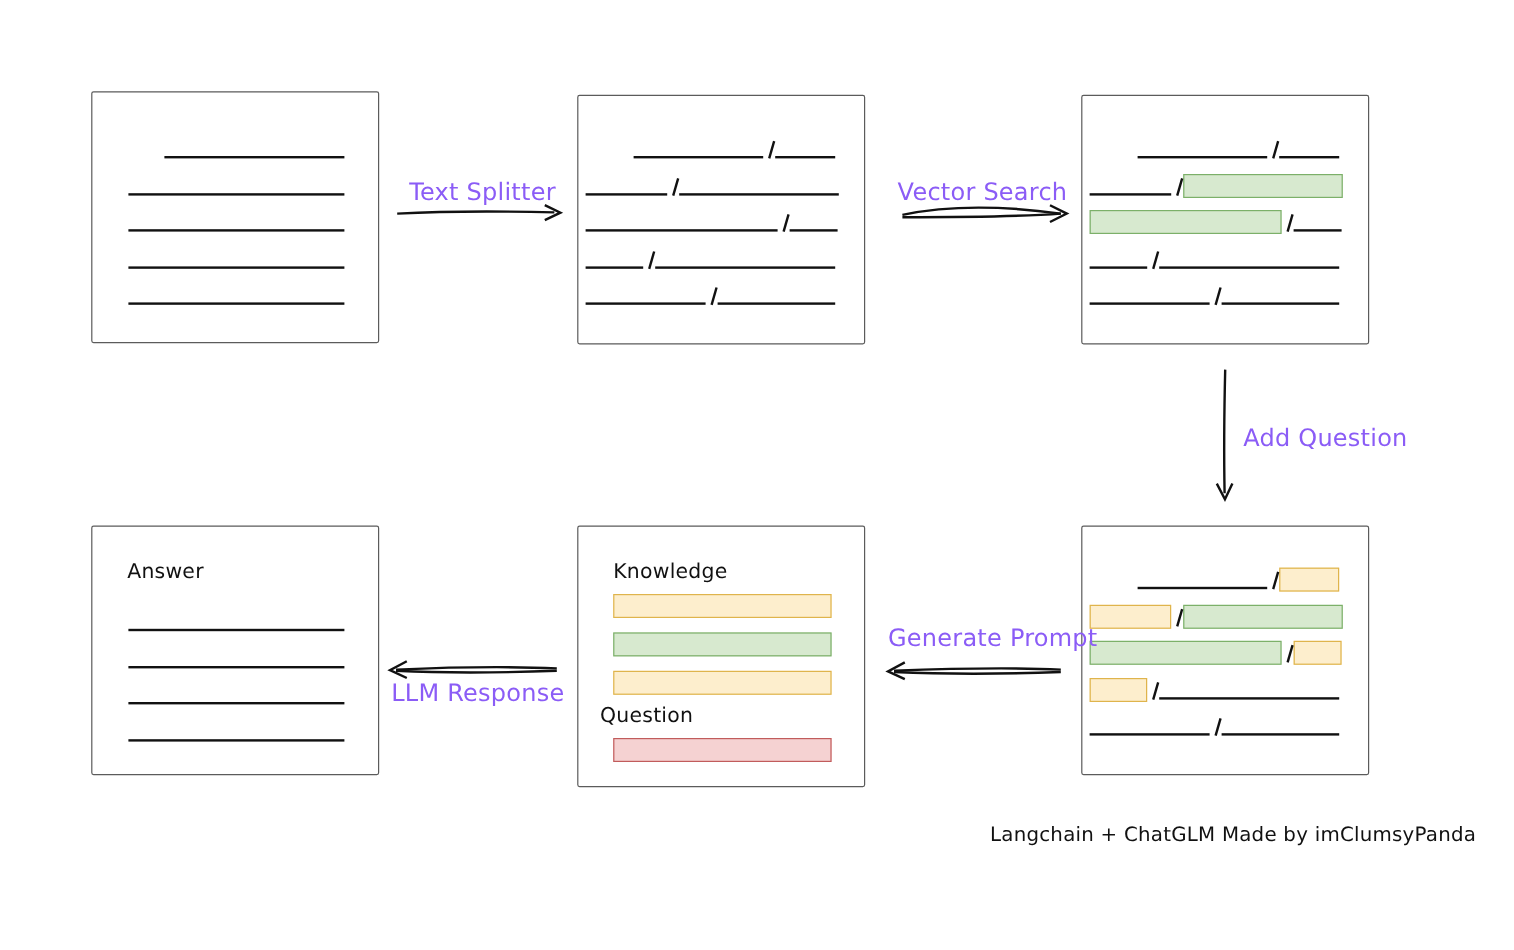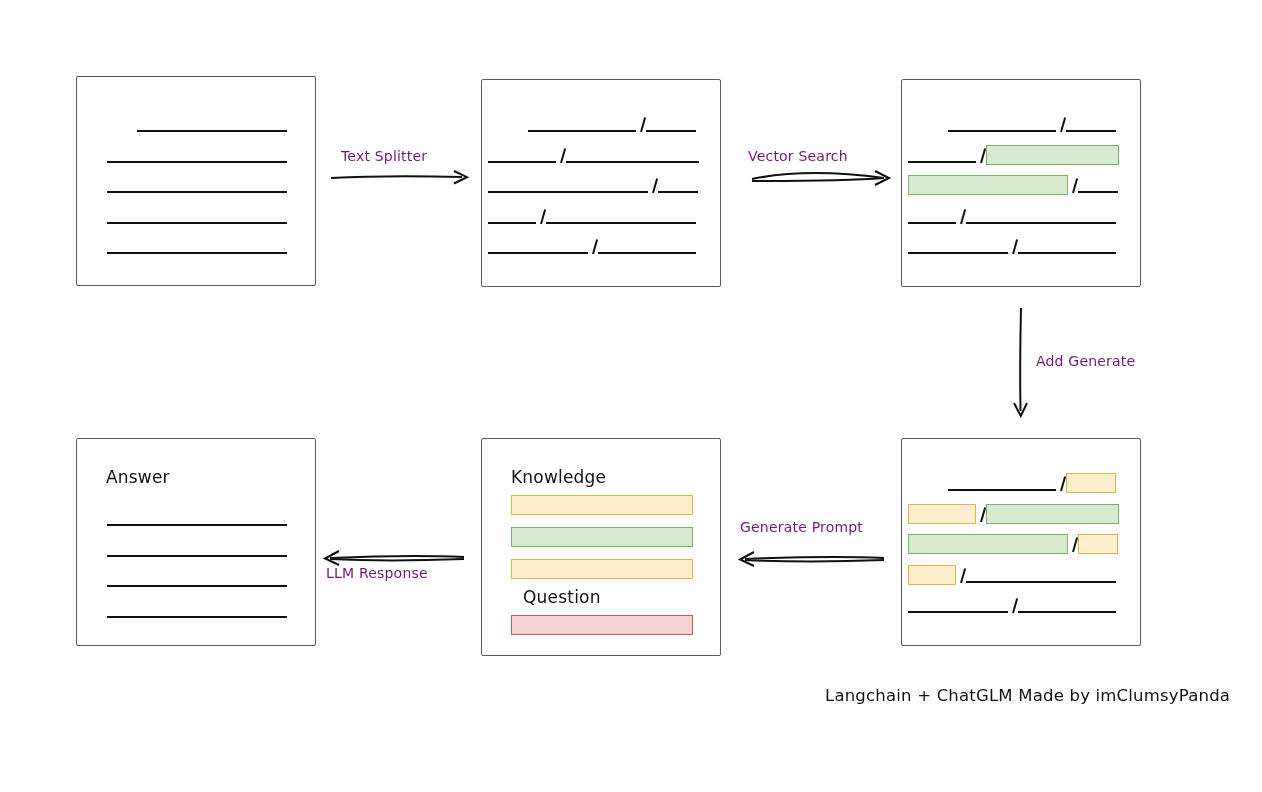--- a/index.html
+++ b/index.html
@@ -87,22 +87,22 @@
     position: absolute;
     box-sizing: border-box;
     height: 20px;
   }
   .bar.yellow { background: #fdeecd; border: 1.6px solid #dfb44c; }
   .bar.green  { background: #d7e9cf; border: 1.6px solid #7cb069; }
   .bar.red    { background: #f5d2d2; border: 1.6px solid #c15c5c; }
 
   .edge-label {
     position: absolute;
-    font-size: 14px;
-    color: #701a75;
+    font-size: 20px;
+    color: #8b5cf6;
     white-space: nowrap;
     letter-spacing: 0.2px;
   }
   .footer-note {
     position: absolute;
     font-size: 16.5px;
     color: #111111;
     white-space: nowrap;
     letter-spacing: 0.2px;
   }
@@ -228,21 +228,21 @@
           <span class="seg" style="width: 98px;"></span>
         </div>
       </div>
   </div>
 
   <div class="doc-box" style="left:481px; top:438px; width:240px; height:218px;padding-left:48px;">
     <div class="box-title" style="left:29px; top:28px;">Knowledge</div>
     <div class="bar yellow" style="left:29px; top:56px; width:182px;"></div>
     <div class="bar green" style="left:29px; top:88px; width:182px;"></div>
     <div class="bar yellow" style="left:29px; top:120px; width:182px;"></div>
-    <div class="box-title" style="left:41px; top:148px;">Question</div>
+    <div class="box-title" style="left:18px; top:148px;">Question</div>
     <div class="bar red" style="left:29px; top:176px; width:182px;"></div>
   </div>
 
   <div class="doc-box" style="left:76px; top:438px; width:240px; height:208px;">
     <div class="box-title" style="left:29px; top:28px;">Answer</div>
     <div class="rows">
         <div class="row" style="left: 30px; top: 68px;">
           <span class="seg" style="width: 180px;"></span>
         </div>
         <div class="row" style="left: 30px; top: 98.5px;">
@@ -283,19 +283,19 @@
 
     <g>
       <path d="M464,557 C 420,555 375,556 330,558" fill="none" stroke="#111111" stroke-width="2"></path>
       <path d="M464,559 C 410,561 370,561 330,559" fill="none" stroke="#111111" stroke-width="2"></path>
       <path d="M339,551 L325,558.5 L339,565" fill="none" stroke="#111111" stroke-width="2"></path>
     </g>
   </svg>
 
   <div class="edge-label" style="left:341px; top:148px;">Text Splitter</div>
   <div class="edge-label" style="left:748px; top:148px;">Vector Search</div>
-  <div class="edge-label" style="left:1036px; top:353px;">Add Generate</div>
+  <div class="edge-label" style="left:1036px; top:353px;">Add Question</div>
   <div class="edge-label" style="left:740px; top:519px;">Generate Prompt</div>
   <div class="edge-label" style="left:326px; top:525px;margin-top:40px;">LLM Response</div>
 
   <div class="footer-note" style="left:825px; top:686px;">Langchain + ChatGLM Made by imClumsyPanda</div>
 
 </div>
 
 </body></html>

